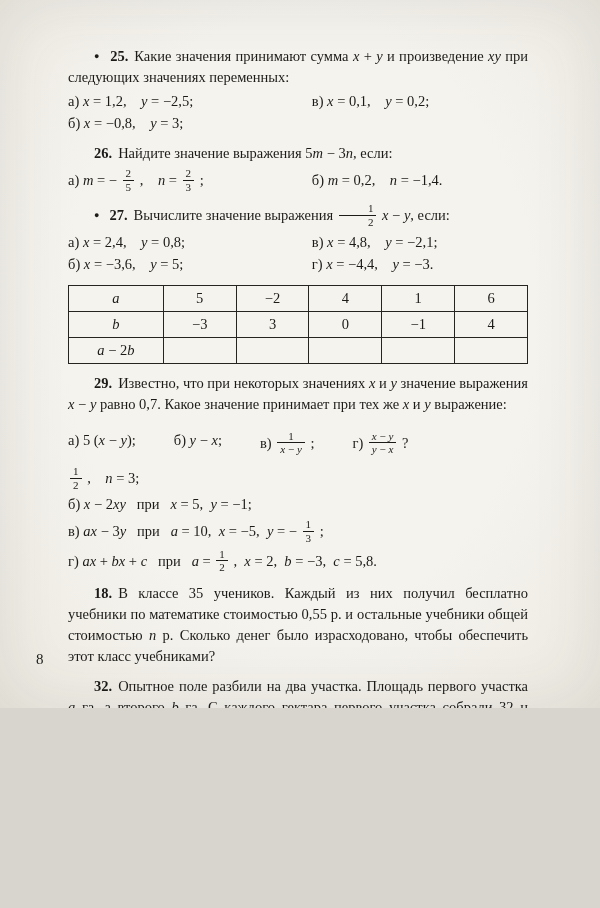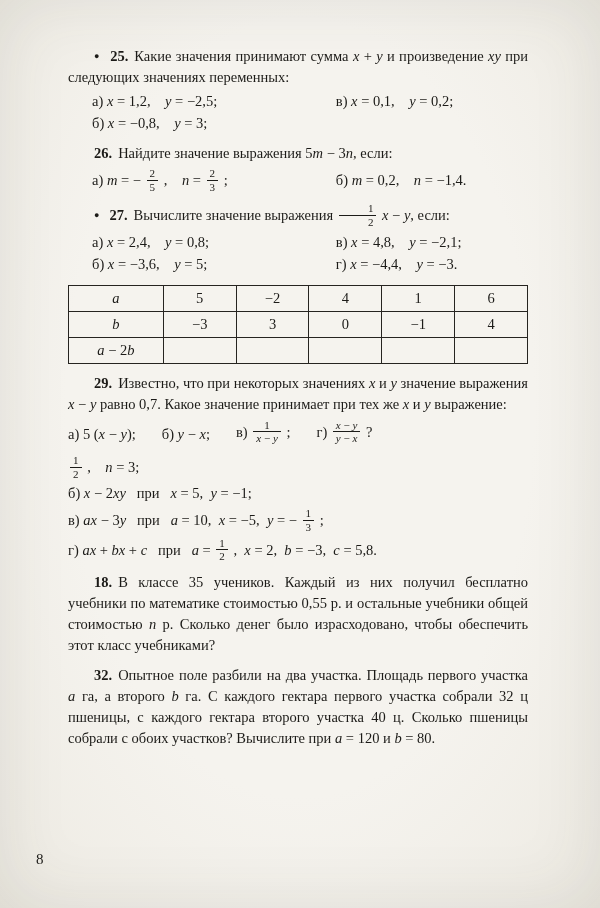--- a/index.html
+++ b/index.html
@@ -2,21 +2,21 @@
 <html lang="ru"><head>
 <meta charset="utf-8">
 <style>
   html,body { margin:0; padding:0; }
   body {
     background:#d8d5cf;
     font-family:"Liberation Serif", serif;
   }
   .page {
     position:relative;
-    width:600px; height:908px;
+    width:600px; height:708px;
     margin:0 auto;
     background:radial-gradient(ellipse at 50% 45%, #f5f3ee 55%, #edeae2 100%);
     box-shadow:inset 0 0 70px rgba(60,55,45,0.10);
     overflow:hidden;
     color:#1c1b18;
   }
   .content {
     padding:46px 72px 0 68px;
     font-size:14.5px;
     line-height:21px;
@@ -27,28 +27,28 @@
     text-indent:26px;
     text-align:justify;
   }
   .bullet {
     font-size:9px;
     vertical-align:2px;
     margin-right:10px;
   }
   b.num { margin-right:6px; }
   .pair-row { display:flex; margin:1px 0; align-items:baseline; }
-  .pair-row > .col-a { width:53%;margin-left:24px; }
+  .pair-row > .col-a { width:53%; }
   .pair-row > .col-b { flex:1; }
   .opt { white-space:pre-wrap; }
   .items-row {
     display:flex;
-    align-items:flex-end;
-    gap:26px;
-    margin:4px 0 0 0;
+    align-items:flex-start;
+    gap:38px;
+    margin:15px 0 0 0;
   }
   .line { margin:3px 0; }
   
   .frac {
     display:inline-block;
     vertical-align:-0.55em;
     text-align:center;
     font-size:0.76em;
     line-height:1.15;
     margin:0 2px;

